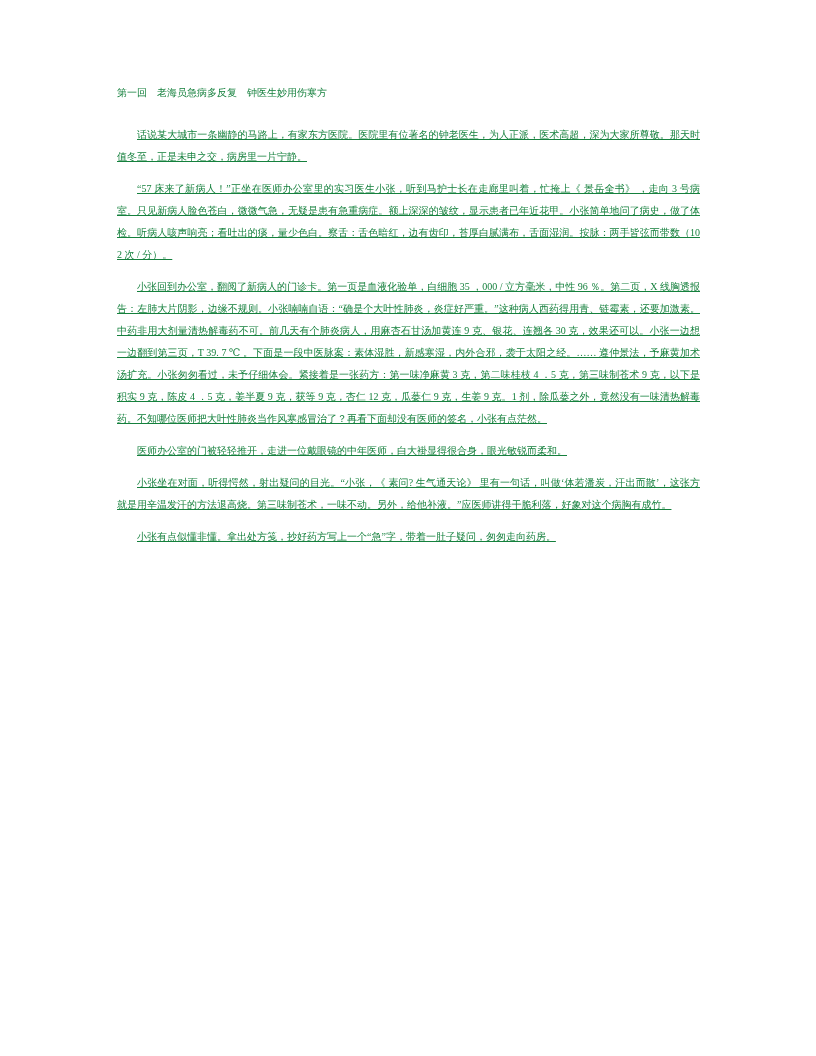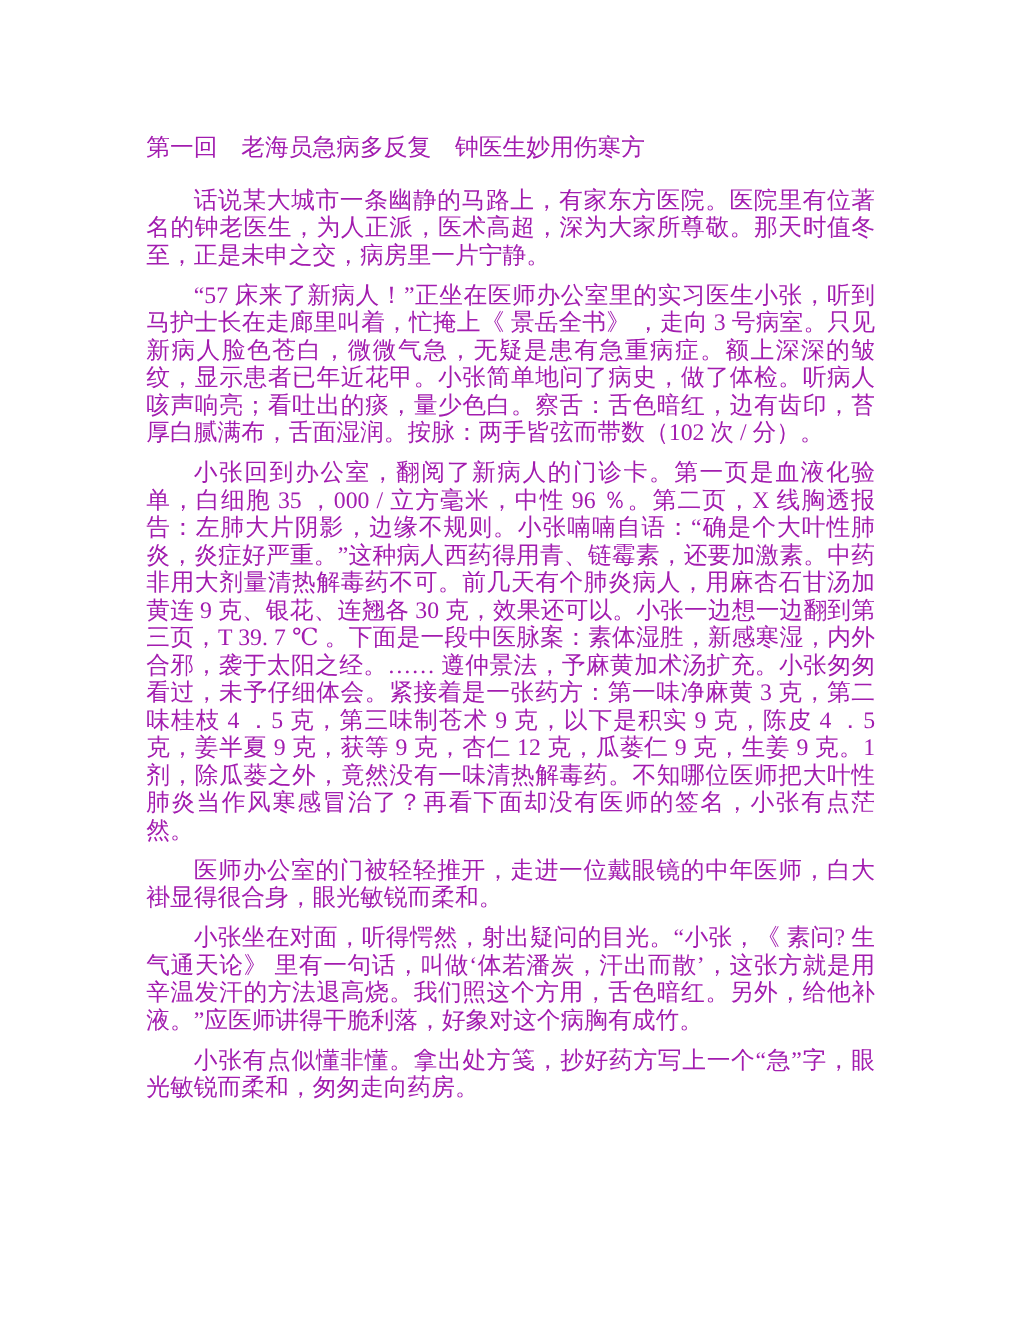--- a/index.html
+++ b/index.html
@@ -3,49 +3,50 @@
 <meta charset="utf-8">
 <style>
   html, body { margin: 0; padding: 0; background: #e8e8e8; }
   .page {
     position: relative;
     width: 816px;
     height: 1056px;
     margin: 0 auto;
     background: #ffffff;
     box-sizing: border-box;
-    padding: 108px 116px 0 117px;
+    padding: 82px 116px 0 117px;
     font-family: "Liberation Serif", "DejaVu Serif", serif;
-    font-size: 19px;
+    font-size: 10px;
     line-height: 22px;
-    color: #a21caf;
+    color: #15803d;
     overflow: hidden;
   }
   .doc-title {
     margin: 0 0 20px 0;
     text-align: left;
     white-space: pre-wrap;
   }
   .doc-body p.doc-para {
     margin: 10px 0 0 0;
     text-align: justify;
     text-justify: inter-ideograph;
     text-indent: 2em;
     word-break: break-all;
+    text-decoration: underline;
   }
   .doc-body p.doc-para:first-of-type { margin-top: 0; }
 </style>
 </head>
 <body>
 
 <div class="page">
   <div class="doc-title">第一回　老海员急病多反复　钟医生妙用伤寒方</div>
 
   <div class="doc-body">
 
   <p class="doc-para">话说某大城市一条幽静的马路上，有家东方医院。医院里有位著名的钟老医生，为人正派，医术高超，深为大家所尊敬。那天时值冬至，正是未申之交，病房里一片宁静。</p>
       <p class="doc-para">“57 床来了新病人！”正坐在医师办公室里的实习医生小张，听到马护士长在走廊里叫着，忙掩上《 景岳全书》 ，走向 3 号病室。只见新病人脸色苍白，微微气急，无疑是患有急重病症。额上深深的皱纹，显示患者已年近花甲。小张简单地问了病史，做了体检。听病人咳声响亮；看吐出的痰，量少色白。察舌：舌色暗红，边有齿印，苔厚白腻满布，舌面湿润。按脉：两手皆弦而带数（102 次 / 分）。</p>
       <p class="doc-para">小张回到办公室，翻阅了新病人的门诊卡。第一页是血液化验单，白细胞 35 ，000 / 立方毫米，中性 96 ％。第二页，X 线胸透报告：左肺大片阴影，边缘不规则。小张喃喃自语：“确是个大叶性肺炎，炎症好严重。”这种病人西药得用青、链霉素，还要加激素。中药非用大剂量清热解毒药不可。前几天有个肺炎病人，用麻杏石甘汤加黄连 9 克、银花、连翘各 30 克，效果还可以。小张一边想一边翻到第三页，T 39. 7 ℃ 。下面是一段中医脉案：素体湿胜，新感寒湿，内外合邪，袭于太阳之经。…… 遵仲景法，予麻黄加术汤扩充。小张匆匆看过，未予仔细体会。紧接着是一张药方：第一味净麻黄 3 克，第二味桂枝 4 ．5 克，第三味制苍术 9 克，以下是积实 9 克，陈皮 4 ．5 克，姜半夏 9 克，获等 9 克，杏仁 12 克，瓜蒌仁 9 克，生姜 9 克。1 剂，除瓜蒌之外，竟然没有一味清热解毒药。不知哪位医师把大叶性肺炎当作风寒感冒治了？再看下面却没有医师的签名，小张有点茫然。</p>
       <p class="doc-para">医师办公室的门被轻轻推开，走进一位戴眼镜的中年医师，白大褂显得很合身，眼光敏锐而柔和。</p>
-      <p class="doc-para">小张坐在对面，听得愕然，射出疑问的目光。“小张，《 素问? 生气通天论》 里有一句话，叫做‘体若潘炭，汗出而散’，这张方就是用辛温发汗的方法退高烧。我们照这个方用，舌色暗红。另外，给他补液。”应医师讲得干脆利落，好象对这个病胸有成竹。</p>
-      <p class="doc-para">小张有点似懂非懂。拿出处方笺，抄好药方写上一个“急”字，眼光敏锐而柔和，匆匆走向药房。</p>
+      <p class="doc-para">小张坐在对面，听得愕然，射出疑问的目光。“小张，《 素问? 生气通天论》 里有一句话，叫做‘体若潘炭，汗出而散’，这张方就是用辛温发汗的方法退高烧。第三味制苍术，一味不动。另外，给他补液。”应医师讲得干脆利落，好象对这个病胸有成竹。</p>
+      <p class="doc-para">小张有点似懂非懂。拿出处方笺，抄好药方写上一个“急”字，带着一肚子疑问，匆匆走向药房。</p>
     </div>
 </div>
 
 </body></html>

